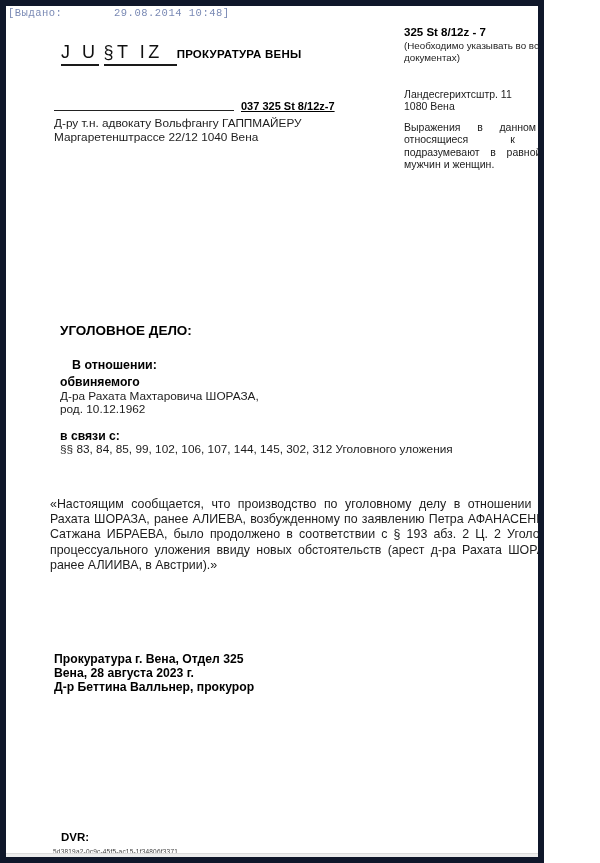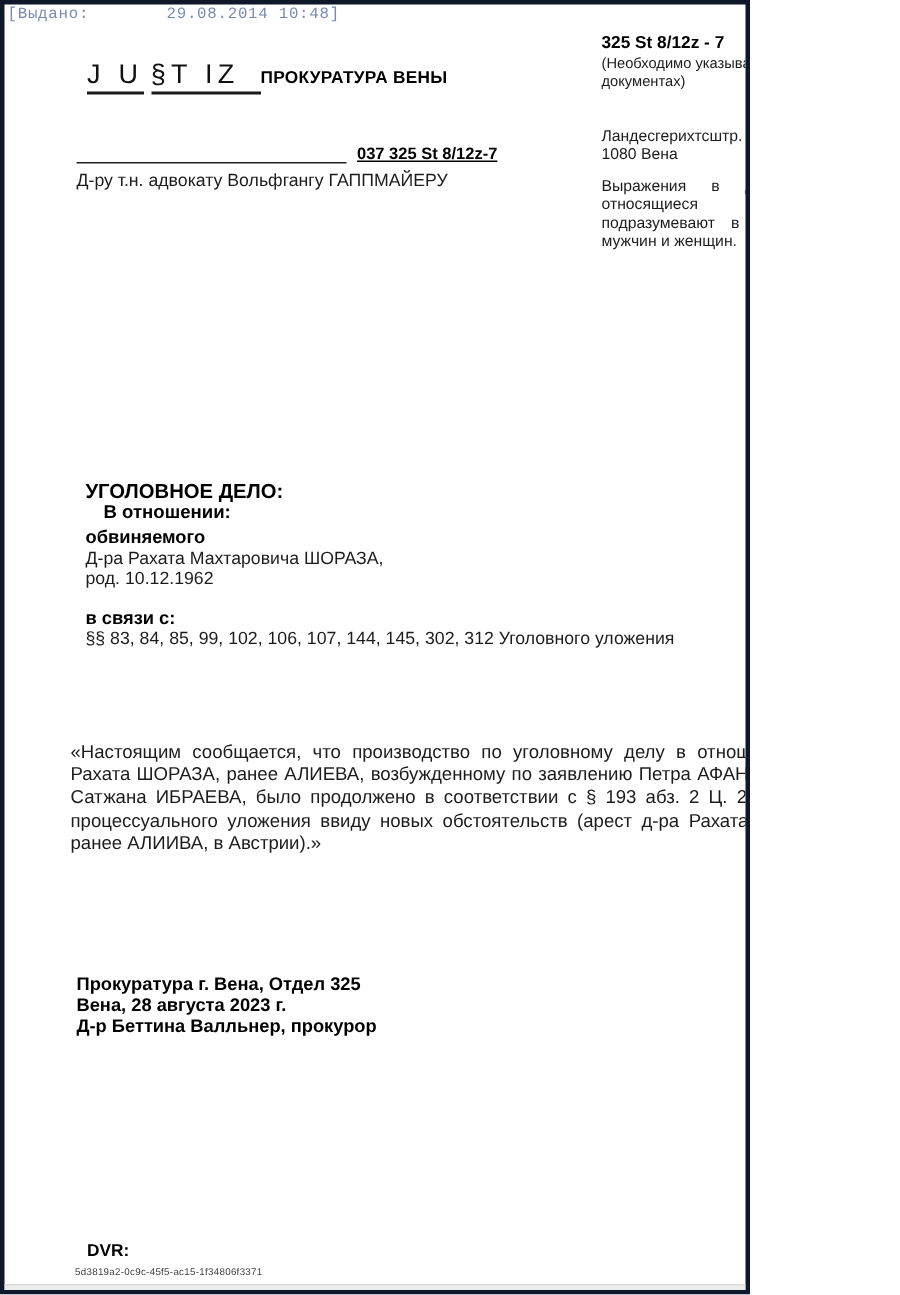--- a/index.html
+++ b/index.html
@@ -1,18 +1,18 @@
 <!DOCTYPE html>
 <html><head>
 <meta charset="utf-8">
 <style>
   html,body { margin:0; padding:0; background:#fff; }
   .page {
-    position:relative; width:500px; height:863px; box-sizing:border-box;
-    background:#ffffff; border:3px solid #0f172a; overflow:hidden;
+    position:relative; width:544px; height:863px; box-sizing:border-box;
+    background:#ffffff; border:6px solid #0f172a; overflow:hidden;
     font-family:"Liberation Sans","DejaVu Sans",sans-serif; color:#1c1c1c;
   }
   
   .stamp {
     position:absolute; left:2px; top:1px; display:flex;
     font-family:"Liberation Mono","DejaVu Sans Mono",monospace;
     font-size:10.5px; color:#7989b4; letter-spacing:0.5px; white-space:pre;
   }
   .stamp-prefix { width:106px; }
   
@@ -26,27 +26,27 @@
   .org-name { font-weight:bold; font-size:11.5px; margin-left:0; letter-spacing:0.2px; color:#000; }
   
   .hdr-right { position:absolute; left:398px; top:20px; width:187px; font-size:10.5px; line-height:12.5px; }
   .hdr-ref { font-weight:bold; font-size:11.5px; color:#000; }
   .hdr-note { font-size:9.8px; margin-top:1px; }
   .hdr-addr { margin-top:23px; }
   .hdr-phone { margin-top:9px; }
   .hdr-gender { margin-top:8px; text-align:justify; }
   
   .recipient { position:absolute; left:48px; top:94px; font-size:11.8px; line-height:13.8px; }
-  .refrow { display:flex; align-items:center; margin-bottom:3px; }
+  .refrow { display:flex; align-items:flex-start; margin-bottom:3px; }
   .blankline { width:180px; border-bottom:1.5px solid #222; height:10px; }
   .recipient-ref { font-weight:bold; font-size:11px; text-decoration:underline; margin-left:7px; color:#000; white-space:pre; }
   
   .case { position:absolute; left:54px; top:318px; font-size:11.8px; line-height:13.5px; }
   .case-title { font-weight:bold; font-size:13.5px; color:#000; }
-  .case-regarding { font-weight:bold; font-size:12.4px; color:#000;padding-left:12px; }
+  .case-regarding { font-weight:bold; font-size:12.4px; margin-top:21px; color:#000;padding-left:12px; }
   .case-accused-label { font-weight:bold; font-size:12.2px; margin-top:4px; color:#000; }
   .case-connection { font-weight:bold; font-size:12.2px; margin-top:13px; color:#000; }
   
   .quote { position:absolute; left:44px; top:491px; width:514px; font-size:12.4px; line-height:15.2px; text-align:justify; }
   
   .signature { position:absolute; left:48px; top:615px; font-weight:bold; font-size:12.2px; line-height:13.9px; color:#000;margin-top:32px; }
   
   .dvr { position:absolute; left:55px; top:825px; font-weight:bold; font-size:11.5px; color:#000; }
   .docid { position:absolute; left:47px; top:842px; font-size:6.5px; color:#3f3f3f; letter-spacing:0.2px; }
   .bottom-strip { position:absolute; left:0; right:0; bottom:0; height:3px; background:#ededed; border-top:1px solid #dcdcdc; }
@@ -76,20 +76,21 @@
     </div>
     <div class="hdr-gender">Выражения в данном письме, относящиеся к лицам, подразумевают в равной степени мужчин и женщин.</div>
   </div>
 
   <div class="recipient">
     <div class="refrow">
       <span class="blankline"></span>
       <span class="recipient-ref">037 325 St 8/12z-7</span>
     </div>
     <div>Д-ру т.н. адвокату Вольфгангу ГАППМАЙЕРУ</div>
+    <div>Маргаретенштрассе 22/12 1040 Вена</div>
   </div>
 
   <div class="case">
     <div class="case-title">УГОЛОВНОЕ ДЕЛО:</div>
     <div class="case-regarding">В отношении:</div>
     <div class="case-accused-label">обвиняемого</div>
     <div>Д-ра Рахата Махтаровича ШОРАЗА,</div>
     <div>род. 10.12.1962</div>
     <div class="case-connection">в связи с:</div>
     <div>§§ 83, 84, 85, 99, 102, 106, 107, 144, 145, 302, 312 Уголовного уложения</div>

